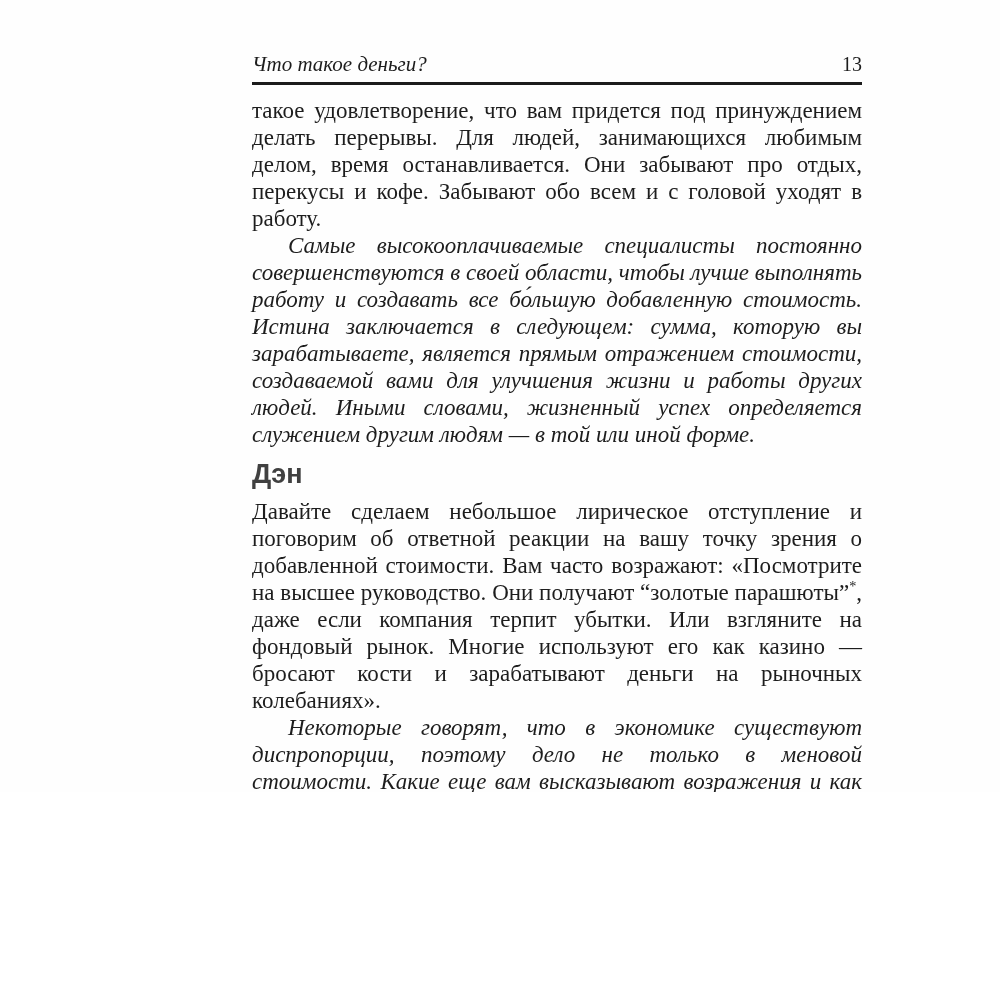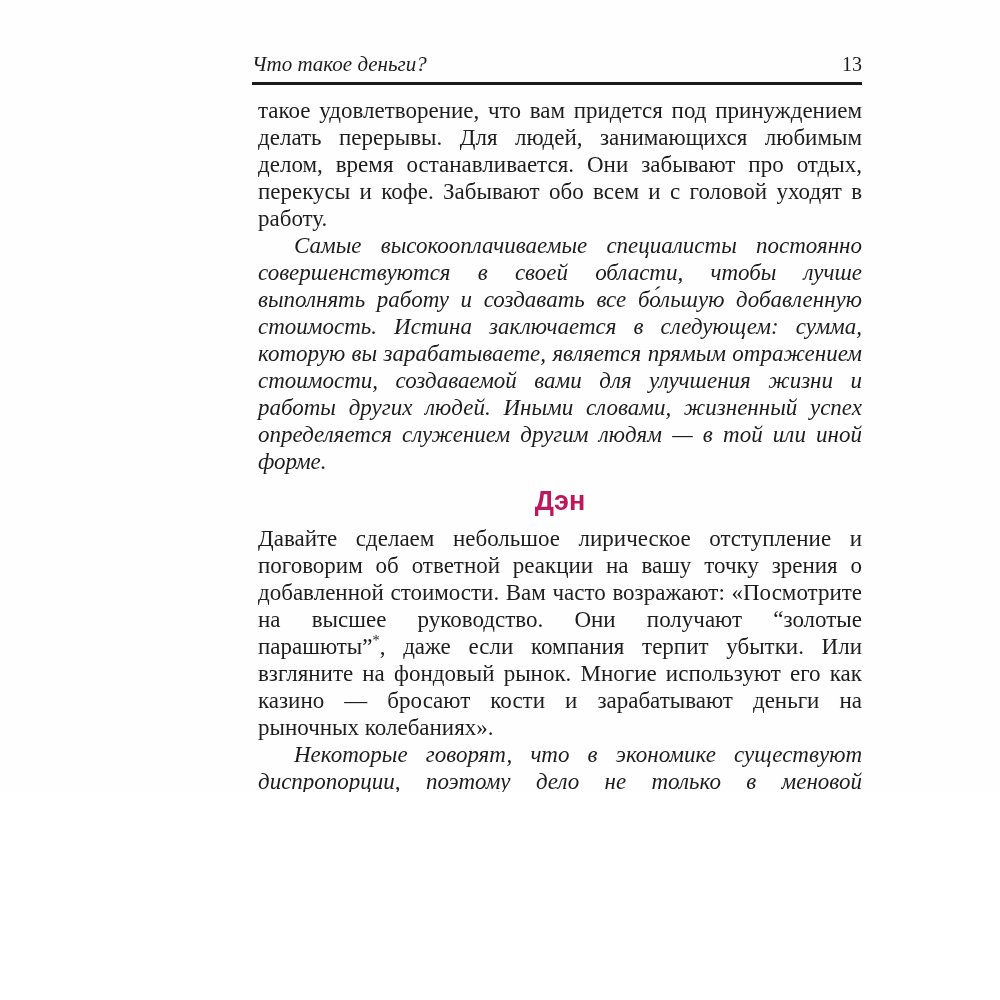--- a/index.html
+++ b/index.html
@@ -41,38 +41,37 @@
   .head-rule {
     height: 3px;
     background: #1b1b1b;
     margin-top: 6px;
   }
   .body-text {
     margin-top: 12px;
     font-size: 23px;
     line-height: 27px;
     text-align: justify;
-    margin-left: 6px;
   }
   p.para {
     margin: 0;
     padding: 0;
   }
   p.indent {
     text-indent: 36px;
     font-style: italic;
   }
   h2.speaker {
     font-family: "Liberation Sans", sans-serif;
     font-weight: 700;
     font-size: 27px;
     line-height: 28px;
     margin: 12px 0 10px 0;
-    text-align: center;
-    color: #be185d;
+    text-align: left;
+    color: #404040;
   }
   .sup {
     font-size: 0.62em;
     vertical-align: super;
     line-height: 0;
   }
   .ital {
     font-style: italic;
   }
   .footnote-rule {

